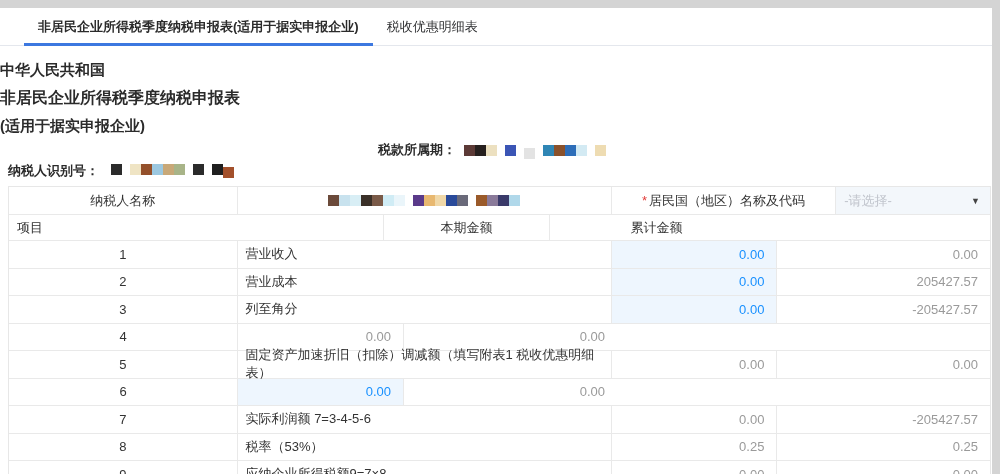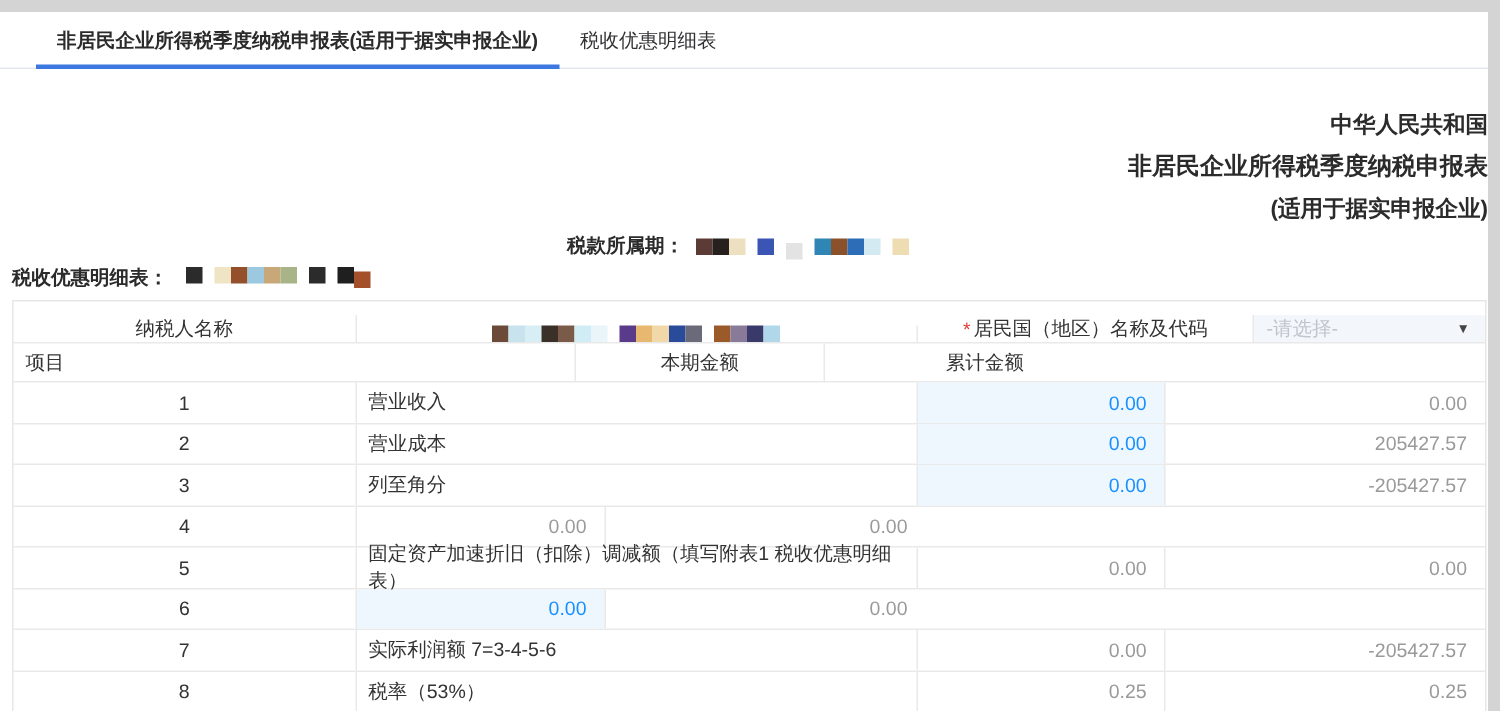--- a/index.html
+++ b/index.html
@@ -9,21 +9,21 @@
     background:#ffffff; overflow:hidden; }
   
   .tabbar { height:38px; border-bottom:1px solid #e4e7ed; display:flex;
     align-items:stretch; padding-left:24px; background:#fff; }
   .tab { position:relative; display:flex; align-items:center; padding:0 14px;
     font-size:13px; color:#303133; cursor:pointer; }
   .tab.active { font-weight:bold; color:#2b2b2b; }
   .tab.active::after { content:""; position:absolute; left:0; right:0; bottom:-1px;
     height:3px; background:#3c78e0; }
   
-  .titleblock { text-align:right; margin-top:24px; }
+  .titleblock { text-align:left; margin-top:10px; }
   .titleblock .t { font-weight:bold; color:#2b2b2b; line-height:28px; }
   .t1,.t3 { font-size:15px; }
   .t2 { font-size:16px; }
   .period-line { display:flex; justify-content:center; align-items:center;
     height:20px; font-size:13px; font-weight:bold; color:#2b2b2b; }
   .info-line { display:flex; justify-content:space-between; align-items:center;
     height:22px; padding:0 10px 0 8px; font-size:13px; font-weight:bold; color:#2b2b2b; }
   .mosaic { display:inline-flex; align-items:center; margin-left:8px; }
   .mosaic .grp { display:inline-flex; margin-right:8px; }
   .mosaic .blk { width:11px; height:11px; display:inline-block; }
@@ -31,21 +31,21 @@
   
   .grid { margin:4px 8px 0 8px; width:983px; border:1px solid #e7e7e7;
     border-bottom:none; font-size:13px; color:#333; }
   .grow { display:flex; border-bottom:1px solid #e9e9e9; }
   .cell { border-right:1px solid #e9e9e9; display:flex; align-items:center; }
   .cell:last-child { border-right:none; }
   .c-line   { width:229px; justify-content:center; }
   .c-item   { width:375px; padding-left:8px; }
   .c-cur    { width:166px; justify-content:flex-end; padding-right:12px; }
   .c-cum    { width:213px; justify-content:flex-end; padding-right:12px; }
-  .inforow  { height:28px;align-items:flex-end; }
+  .inforow  { height:28px; }
   .i-name   { width:229px; justify-content:center; }
   .i-value  { width:375px; justify-content:center; }
   .i-country{ width:225px; justify-content:center; }
   .i-select { width:154px; background:#f3f7fb; justify-content:space-between;
     padding:0 10px 0 8px; cursor:pointer; }
   .placeholder { color:#c0c4cc; font-size:13px; }
   .caret { font-size:9px; color:#444; }
   .req { color:#e23c39; margin-right:2px; }
   .headrow { height:26px; color:#333; }
   .datarow { height:27.5px; }
@@ -93,21 +93,21 @@
           <span class="blk" style="background: rgb(211, 234, 243);"></span>
         </span>
         <span class="grp">
           <span class="blk" style="background: rgb(238, 220, 178);"></span>
         </span>
       </span>
   </div>
 
   <div class="info-line">
     <span>
-      <span>税收优惠明细表：</span>
+      <span>纳税人识别号：</span>
       <span class="mosaic" id="taxid-mosaic">
           <span class="grp">
             <span class="blk" style="background: rgb(43, 43, 43);"></span>
           </span>
           <span class="grp">
             <span class="blk" style="background: rgb(239, 228, 196);"></span>
             <span class="blk" style="background: rgb(148, 80, 42);"></span>
             <span class="blk" style="background: rgb(156, 200, 224);"></span>
             <span class="blk" style="background: rgb(200, 168, 120);"></span>
             <span class="blk" style="background: rgb(168, 180, 136);"></span>

